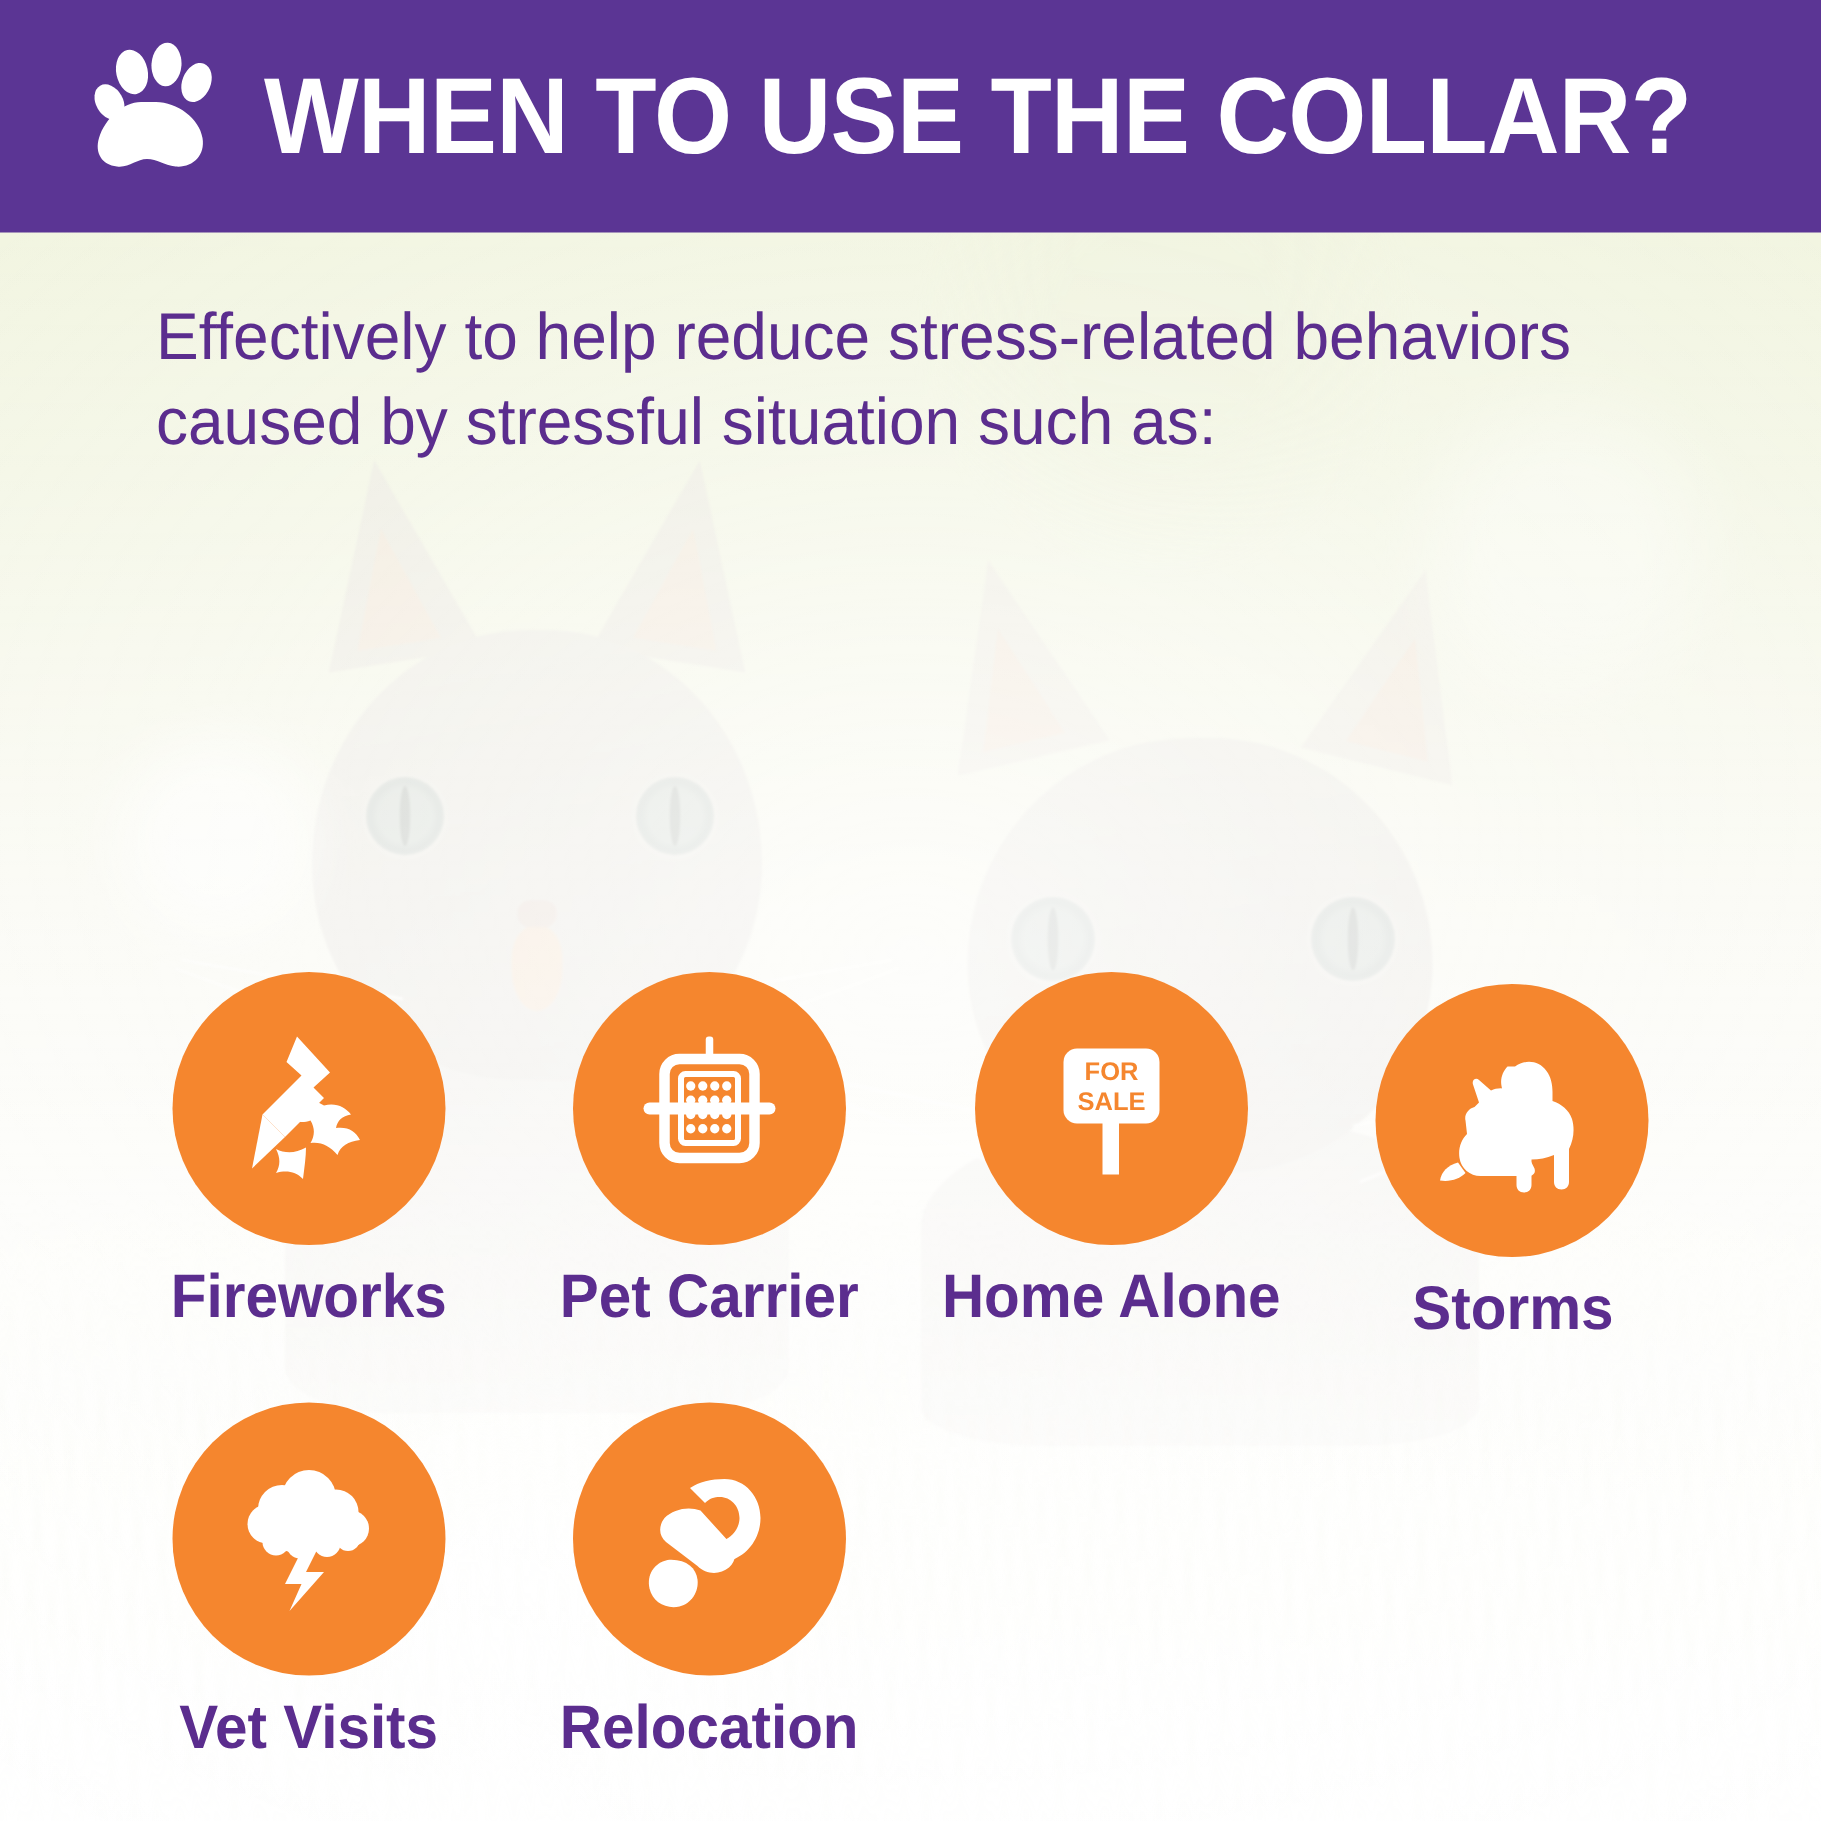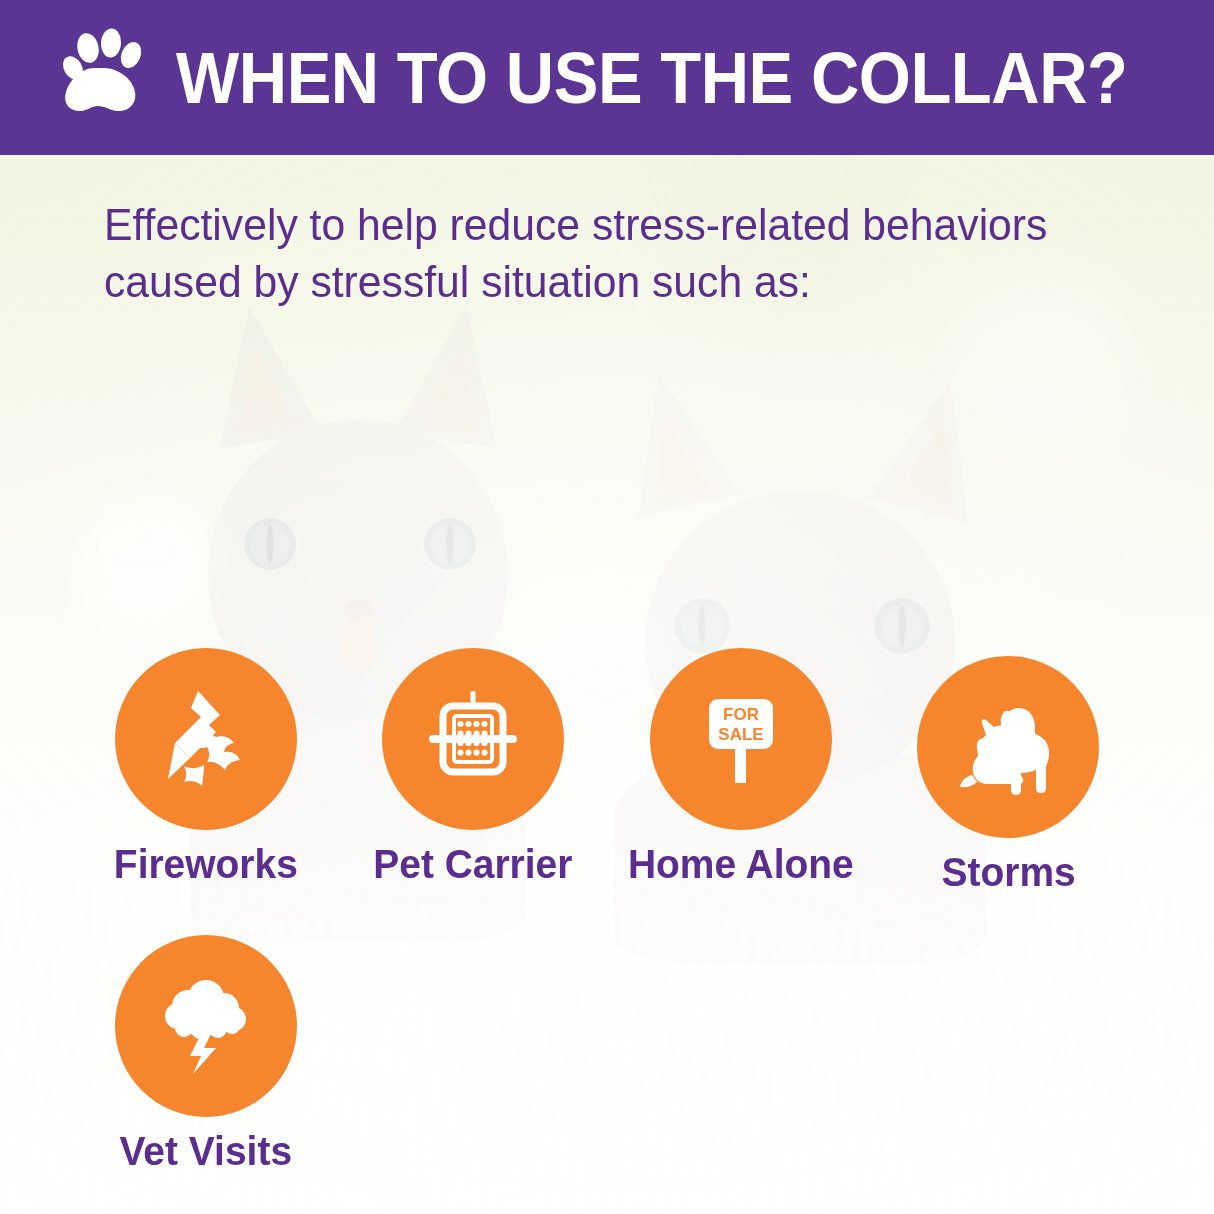--- a/index.html
+++ b/index.html
@@ -410,16 +410,33 @@
               <circle cx="86" cy="60" r="8"></circle>
 
               <path d="M56 66 L44 90 L55 90 L47 108 L70 82 L58 82 L66 66 Z"></path>
             </g>
           </svg>
         </span>
       </div>
       <div class="cell-label">Vet Visits</div>
     </div>
 
+    <div class="cell row2">
+      <div class="circle">
+        <span>
+          <svg viewBox="0 0 120 120" width="120" height="120" aria-hidden="true">
+            <g fill="#ffffff">
+
+              <path d="M70 20 c14 0 24 12 24 26 0 13 -8 24 -19 28 l-6 -13 c6 -2 11 -8 11 -15 0 -8 -6 -14 -13 -14 -4 0 -7 1 -10 4 l-10 -10 c6 -4 14 -6 23 -6 z"></path>
+
+              <path d="M30 46 c6 -6 16 -8 24 -5 l20 22 c4 5 4 12 -1 16 -6 5 -15 5 -21 -1 l-21 -16 c-5 -4 -5 -11 -1 -16 z"></path>
+
+              <path d="M32 74 c-9 2 -14 10 -12 19 2 9 11 14 20 12 8 -2 13 -10 12 -18 -1 -8 -8 -14 -20 -13 z"></path>
+            </g>
+          </svg>
+        </span>
+      </div>
+      <div class="cell-label">Relocation</div>
+    </div>
 
 
   </div>
 </div>
 
 </body></html>

